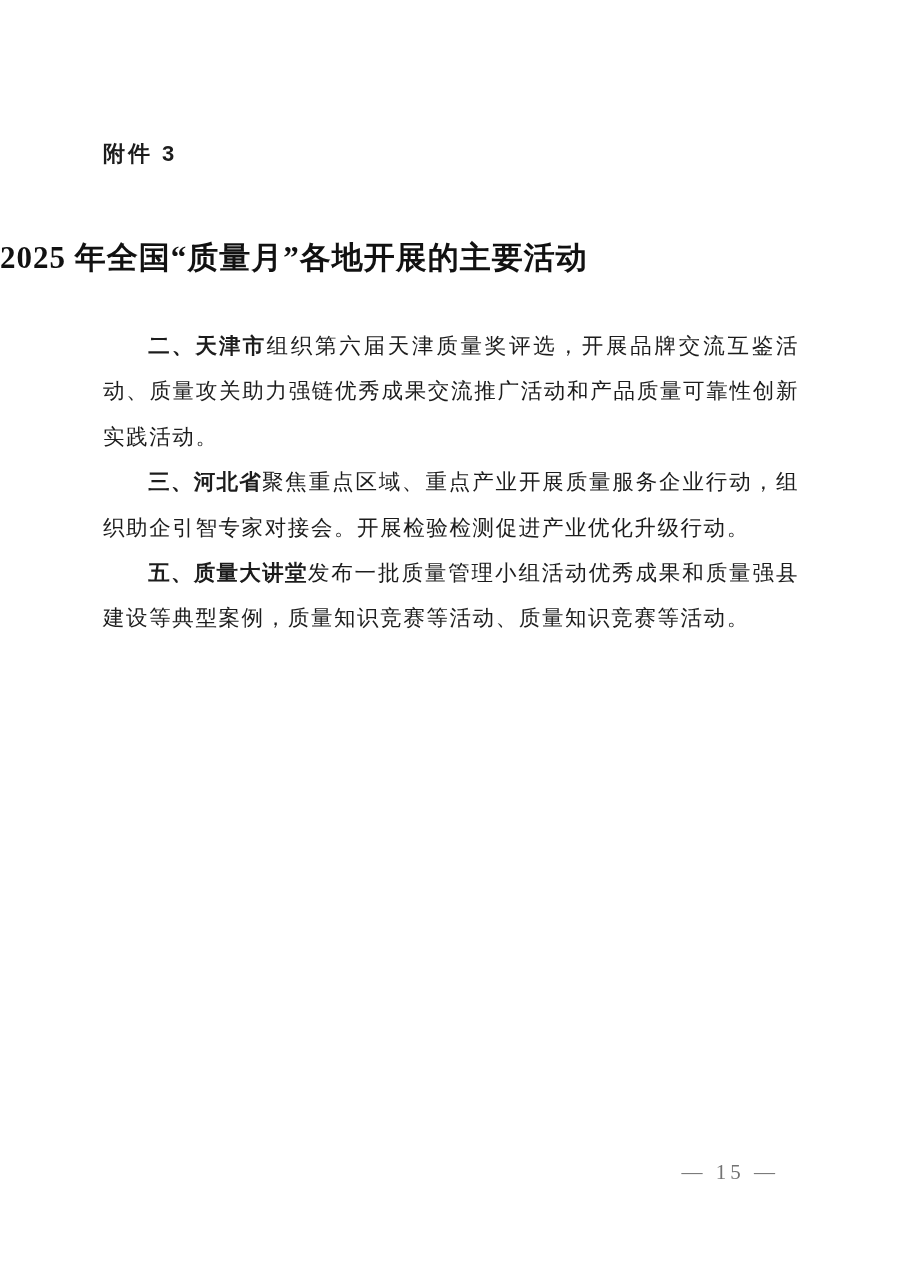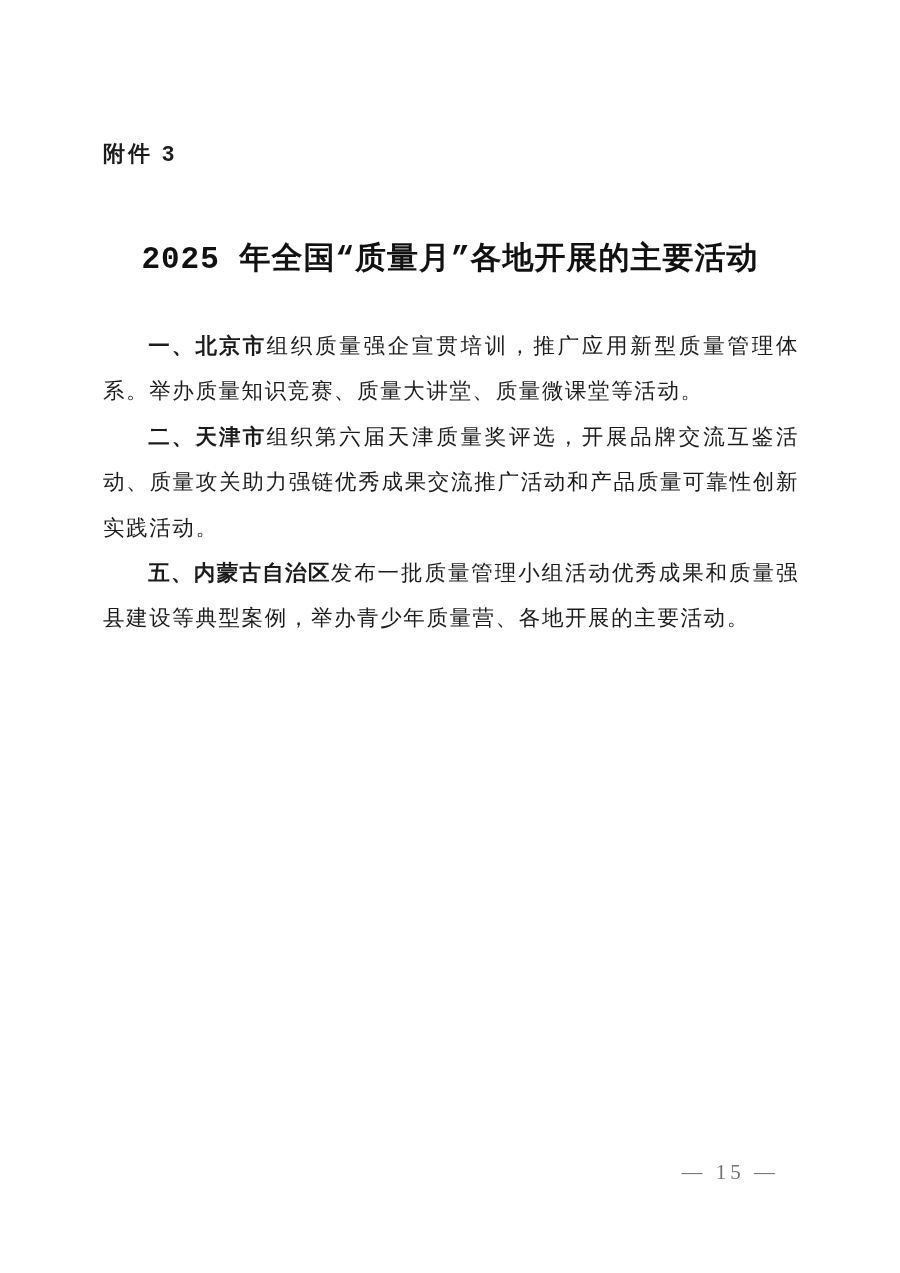--- a/index.html
+++ b/index.html
@@ -24,26 +24,25 @@
     font-weight: 600;
     font-family: "Liberation Sans", "DejaVu Sans", sans-serif;
     letter-spacing: 3px;
     color: #1c1c1c;
   }
   .doc-title {
     position: absolute;
     left: 0;
     right: 0;
     top: 237px;
-    text-align: center;
+    text-align: left;
     font-size: 31px;
     font-weight: bold;
     letter-spacing: 1px;
     color: #111111;
-    font-family: Liberation Mono, monospace;
   }
   .doc-body {
     position: absolute;
     left: 103px;
     top: 324px;
     width: 696px;
     font-size: 21.5px;
     line-height: 45.4px;
     letter-spacing: 1.6px;
     text-align: justify;
@@ -71,26 +70,26 @@
 <body>
 
 <div class="page">
 
   <div class="attachment-label">附件 3</div>
 
   <h1 class="doc-title">2025 年全国“质量月”各地开展的主要活动</h1>
 
   <div class="doc-body">
 
-    <p><span class="para-lead">一、北京市</span><span>组织质量强企宣贯培训，推广应用新型质量管理体系。举办质量知识竞赛、质量大讲堂、质量微课堂等活动。</span></p>
 
     <p><span class="para-lead">二、天津市</span><span>组织第六届天津质量奖评选，开展品牌交流互鉴活动、质量攻关助力强链优秀成果交流推广活动和产品质量可靠性创新实践活动。</span></p>
 
+    <p><span class="para-lead">三、河北省</span><span>聚焦重点区域、重点产业开展质量服务企业行动，组织助企引智专家对接会。开展检验检测促进产业优化升级行动。</span></p>
 
 
-    <p><span class="para-lead">五、内蒙古自治区</span><span>发布一批质量管理小组活动优秀成果和质量强县建设等典型案例，举办青少年质量营、各地开展的主要活动。</span></p>
+    <p><span class="para-lead">五、质量大讲堂</span><span>发布一批质量管理小组活动优秀成果和质量强县建设等典型案例，质量知识竞赛等活动、质量知识竞赛等活动。</span></p>
 
 
   </div>
 
   <div class="page-footer">— 15 —</div>
 
 </div>
 
 </body></html>

